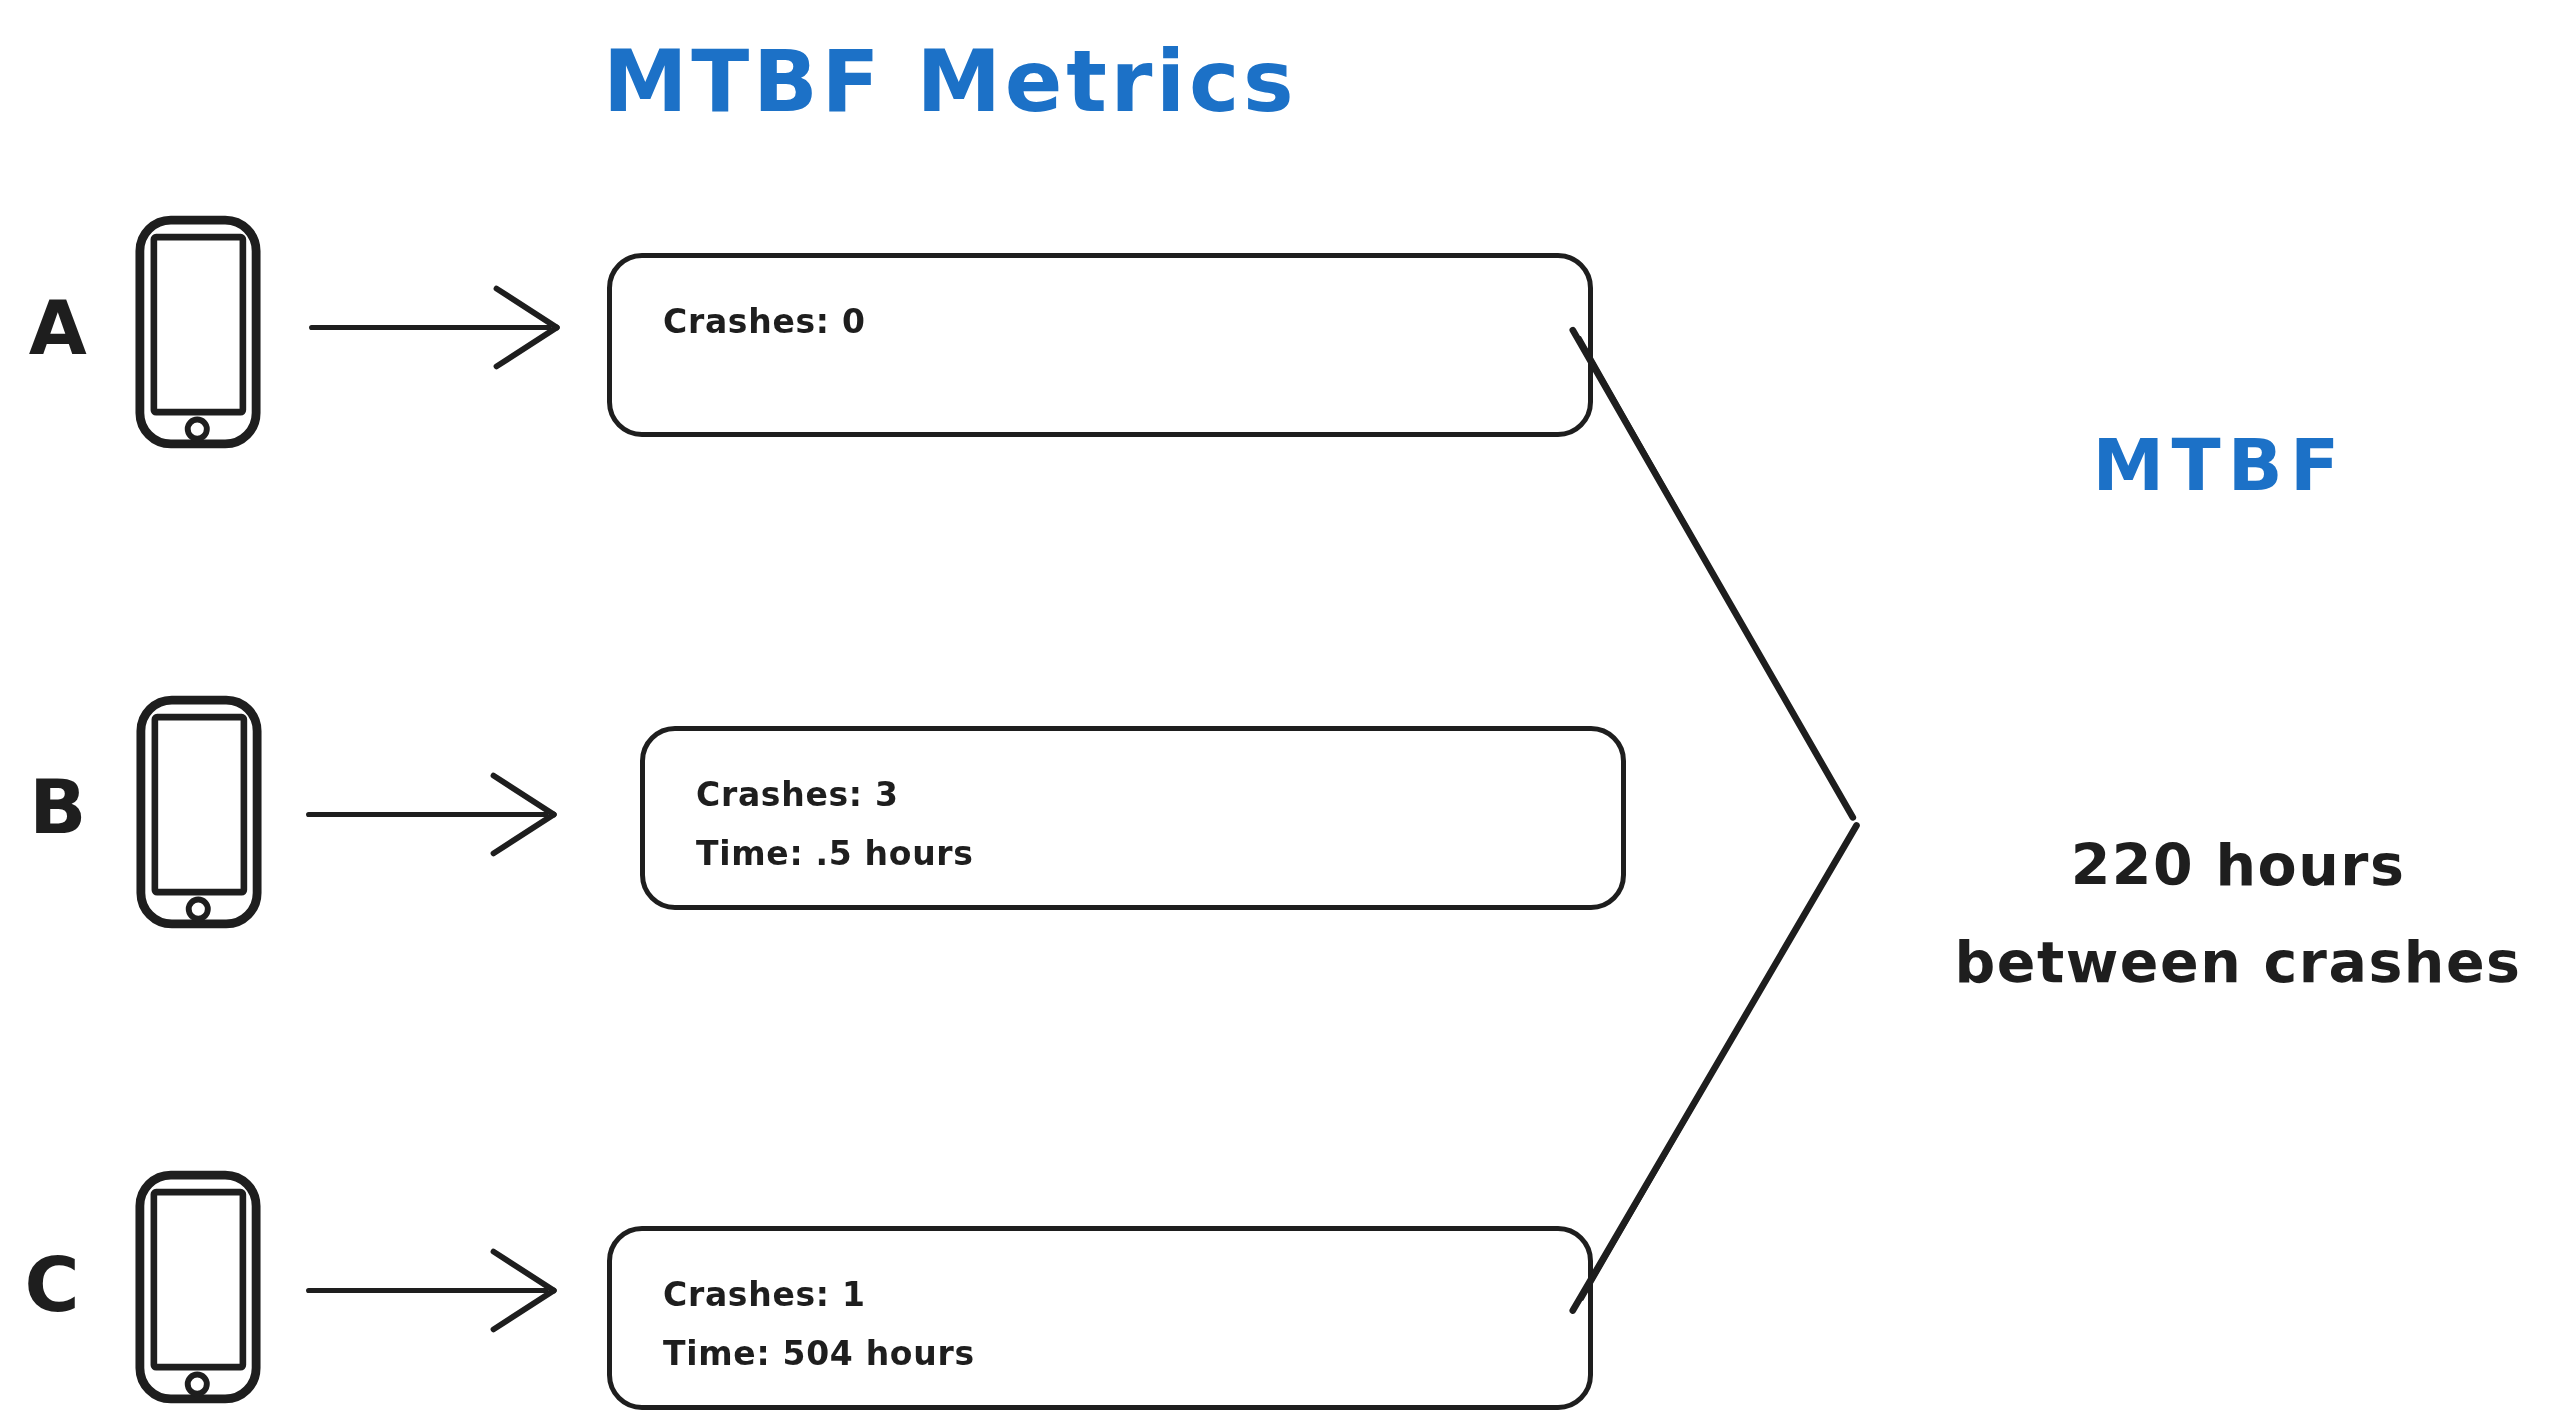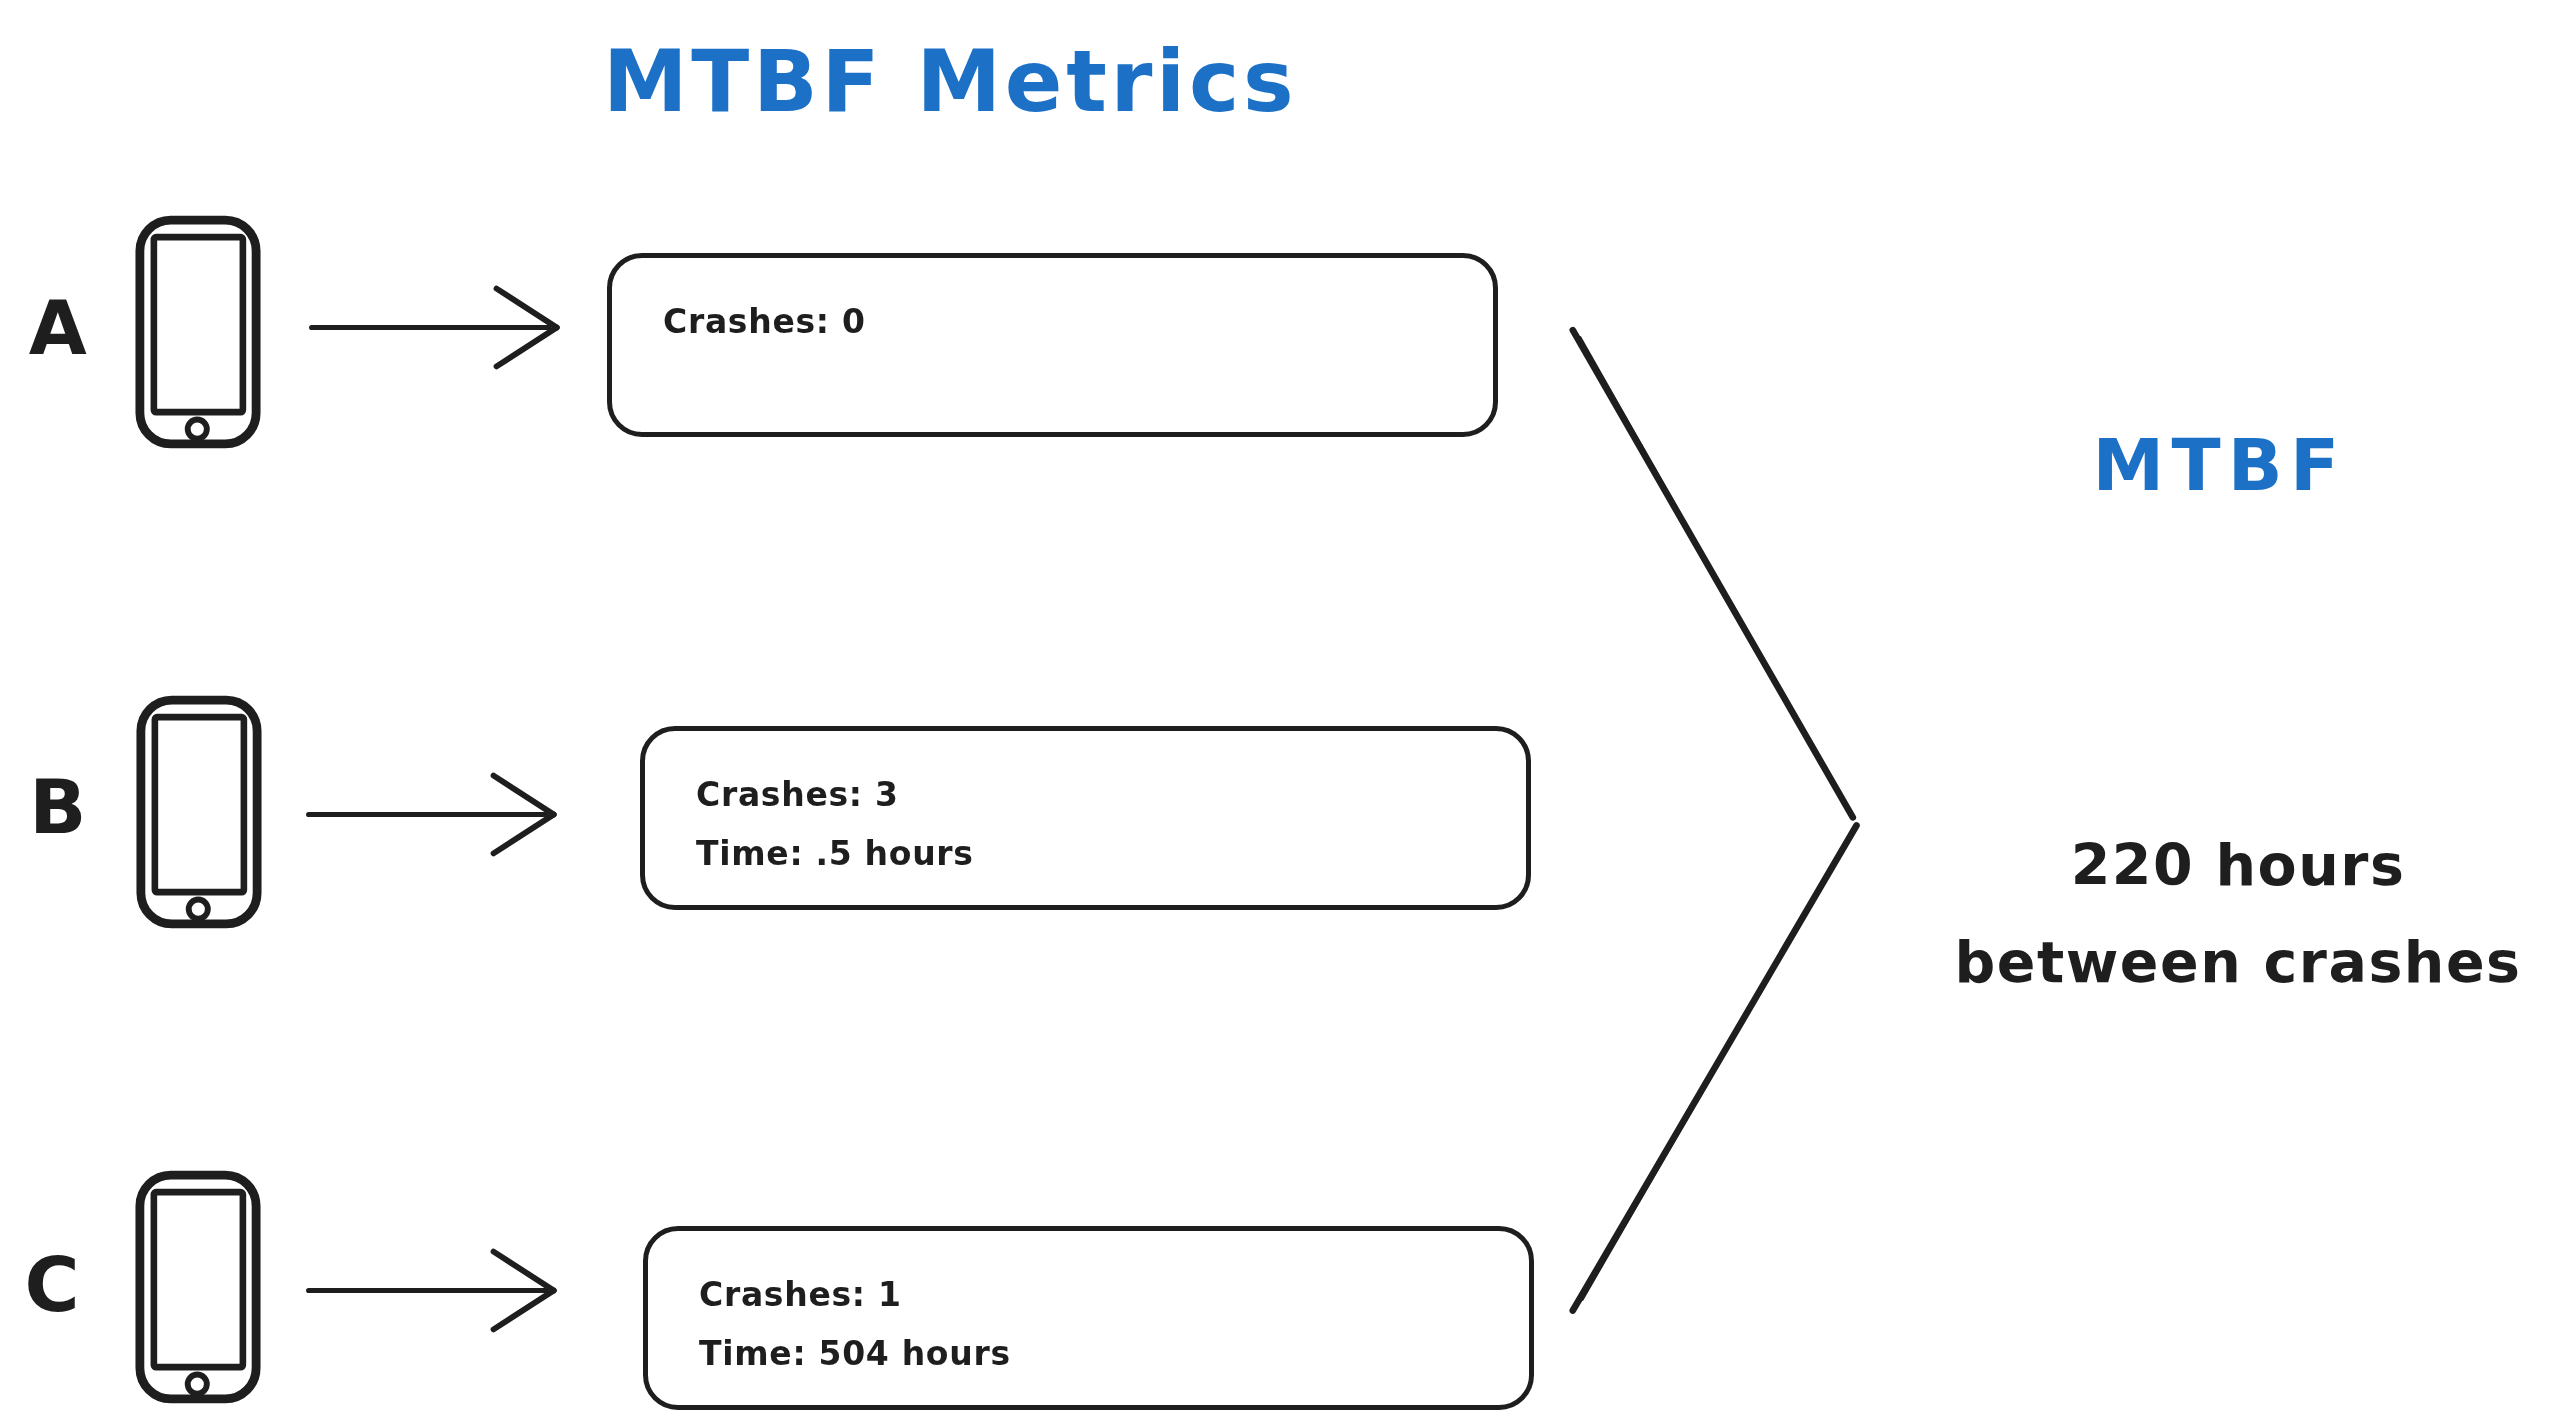--- a/index.html
+++ b/index.html
@@ -32,21 +32,21 @@
   }
   .device-label{
     width:110px;
     text-align:center;
     font-size:75px;
     font-weight:bold;
     line-height:88px;
   }
   .phone-svg, .arrow-svg, .chevron-svg{display:block;}
   .metric-box{
-    width:891px;
+    width:986px;
     height:184px;
     border:5.9px solid var(--ink);
     border-radius:35px;
     box-sizing:border-box;
     background:#ffffff;
     padding:34px 22px 0 51px;
   }
   .metric-line{
     font-size:33px;
     font-weight:bold;
@@ -129,21 +129,21 @@
     <rect x="27" y="30" width="121" height="238" rx="3" fill="none" stroke="var(--ink)" stroke-width="9"></rect>
     <circle cx="86" cy="291" r="13" fill="none" stroke="var(--ink)" stroke-width="8"></circle>
   </svg>
 
   <svg class="abs arrow-svg" style="left:306px; top:1245px;" width="254" height="91" viewBox="0 0 345 124" aria-hidden="true">
     <line x1="3" y1="62" x2="326" y2="62" stroke="var(--ink)" stroke-width="7" stroke-linecap="round"></line>
     <path d="M255 9 L337 62" fill="none" stroke="var(--ink)" stroke-width="8" stroke-linecap="round"></path>
     <path d="M255 115 L337 62" fill="none" stroke="var(--ink)" stroke-width="8" stroke-linecap="round"></path>
   </svg>
 
-  <div class="abs metric-box" style="left:643px; top:1226px;">
+  <div class="abs metric-box" style="left:607px; top:1226px;">
     <div class="metric-line">Crashes: 1</div>
     <div class="metric-line">Time: 504 hours</div>
   </div>
 
   <svg class="abs chevron-svg" width="2576" height="1429" viewBox="0 0 3505 1944" aria-hidden="true">
     <path d="M2140 449 L2521 1112" fill="none" stroke="var(--ink)" stroke-width="9" stroke-linecap="round"></path>
     <path d="M2526 1123 L2140 1783" fill="none" stroke="var(--ink)" stroke-width="9" stroke-linecap="round"></path>
     <path d="M2150 459 L2510 1094" fill="none" stroke="var(--ink)" stroke-width="3.5" stroke-linecap="round"></path>
     <path d="M2515 1141 L2153 1768" fill="none" stroke="var(--ink)" stroke-width="3.5" stroke-linecap="round"></path>
   </svg>

